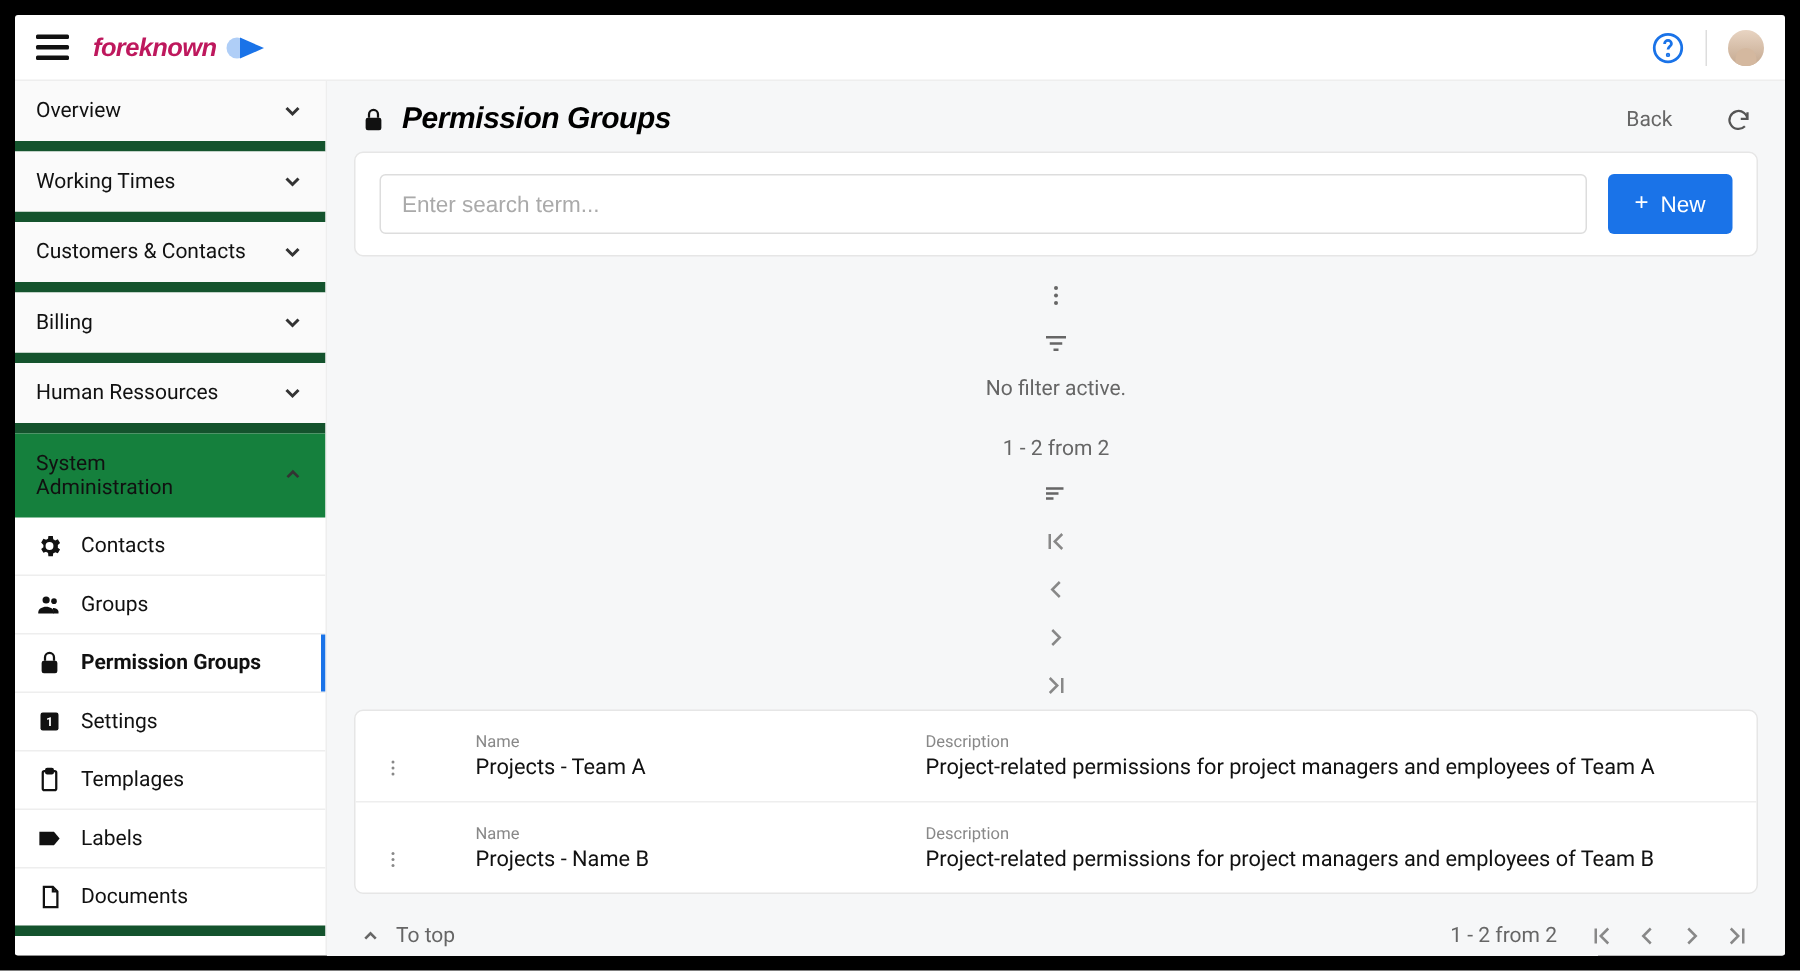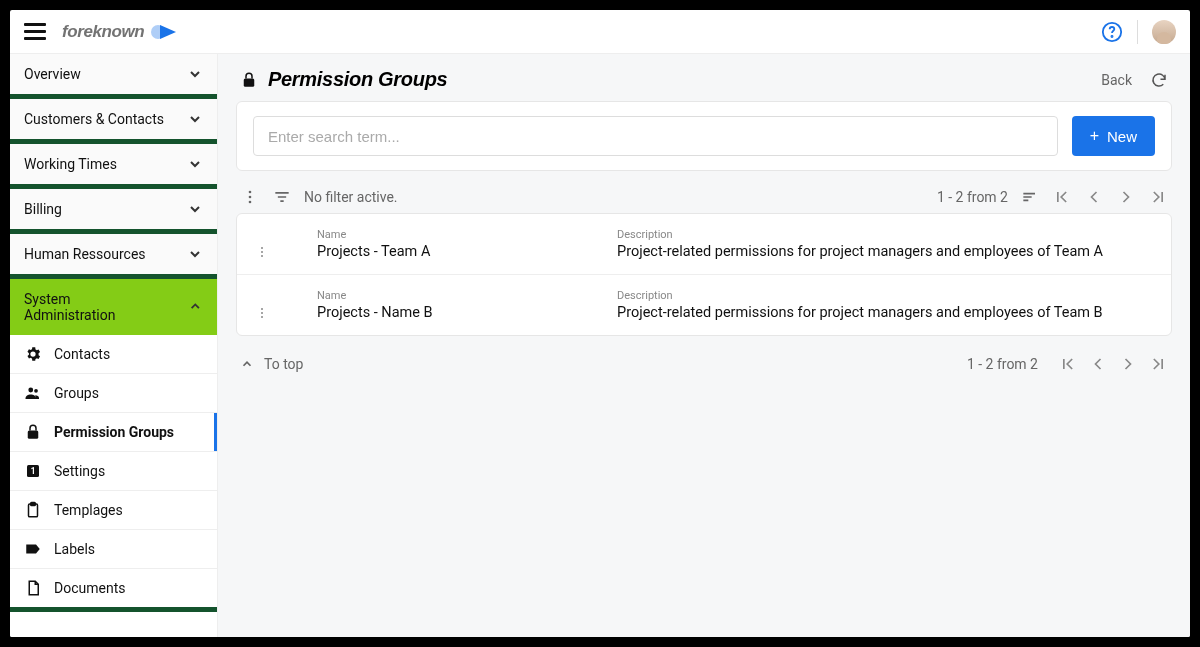--- a/index.html
+++ b/index.html
@@ -26,77 +26,77 @@
     display: flex;
     align-items: center;
     padding: 0 14px;
     border-bottom: 1px solid #eee;
   }
   .hamburger {
     width: 24px; height: 24px; cursor: pointer; display:flex; flex-direction:column; justify-content:center; gap:4px;
     margin-right: 14px;
   }
   .hamburger span { display:block; height:3px; width:22px; background:#111; border-radius:1px;}
-  .brand { font-family: Verdana, Arial, sans-serif; font-size: 17px; font-style: italic; font-weight: 700; color:#737373; letter-spacing:-0.4px; margin-right:6px;}
+  .brand { font-family: Verdana, Arial, sans-serif; font-size: 17px; font-style: italic; font-weight: 700; color:#be185d; letter-spacing:-0.4px; margin-right:6px;}
   .brand-logo { width:28px; height:20px; position:relative; }
   .brand-logo svg { width:28px; height:20px; }
   .topbar-spacer { flex:1; }
   .help-icon { width:22px; height:22px; cursor:pointer; color:#1a73e8; margin-right:14px; }
   .vdiv { width:1px; height:24px; background:#ddd; margin-right:14px; }
   .avatar { width:24px; height:24px; border-radius:50%; background:linear-gradient(#e8d4c2, #c4a88f); cursor:pointer; display:flex; align-items:flex-end; justify-content:center; overflow:hidden;}
   .avatar::after{ content:""; width:14px; height:14px; background:#d4b89f; border-radius:50% 50% 30% 30%; margin-bottom:-2px;}
   
   .body { flex:1; display:flex; overflow:hidden; }
   
   .sidebar { width:208px; background:#fff; border-right:1px solid #eee; overflow-y:auto; }
-  .side-group { border-bottom:5px solid #14532d; }
+  .side-group { border-bottom:7px solid #14532d; }
   .side-group-header {
     display:flex; align-items:center; justify-content:space-between;
     padding: 12px 14px; font-size:14px; color:#111; cursor:pointer; background:#fafafa;
   }
-  .side-group-header.expanded { background:#84cc16;gap:36px; }
+  .side-group-header.expanded { background:#15803d;gap:36px; }
   .chev { width:16px; height:16px; }
   .side-items { }
   .side-item {
     display:flex; align-items:center; gap:12px;
     padding: 10px 14px; font-size:14px; color:#111; cursor:pointer;
   }
   .side-item.active { font-weight:700; position:relative; }
   .side-item.active::after {
     content:""; position:absolute; right:0; top:0; bottom:0; width:3px; background:#1a73e8;
   }
   .side-icon { width:18px; height:18px; flex-shrink:0; }
   .side-sep { height:1px; background:#eee; }
   
   .main { flex:1; background:#f6f7f8; overflow:auto; padding:0; }
   .page-header {
     display:flex; align-items:center; padding:14px 22px 10px 22px;
   }
   .page-header .lock { width:18px; height:18px; margin-right:10px; }
   .page-title { font-family: Verdana, Arial, sans-serif; font-size:20px; font-weight:700; font-style:italic; flex:1; letter-spacing:-0.3px;}
-  .back-link { font-size:14px; color:#666; cursor:pointer; margin-right:18px; }
+  .back-link { font-size:14px; color:#666; cursor:pointer; margin-right:35px; }
   .refresh { width:18px; height:18px; cursor:pointer; color:#555; }
   
   .card {
     background:#fff; border:1px solid #e6e6e6; border-radius:6px; margin:0 18px 10px 18px;
   }
   .search-row { padding:14px 16px; display:flex; gap:14px; align-items:center; }
   .search-input {
     flex:1; height:40px; border:1px solid #ddd; border-radius:4px; padding:0 14px;
     font-size:15px; color:#b91c1c;
   }
   .search-input::placeholder { color:#aaa; }
   .new-btn {
     height:40px; padding:0 18px; background:#1a73e8; color:#fff; border:none; border-radius:4px;
     font-size:15px; font-weight:500; cursor:pointer; display:flex; align-items:center; gap:8px;
   }
   .plus { font-size:16px; line-height:1; }
   
   .bar {
-    display:flex; align-items:center; padding:6px 22px; color:#666; font-size:14px; gap:12px;
+    display:flex; align-items:center; padding:6px 22px; color:#666; font-size:14px; gap:12px;flex-direction:column;
   }
   .bar .iconbtn { width:20px; height:20px; color:#666; cursor:pointer; display:flex; align-items:center; justify-content:center;}
   .bar-spacer { flex:1; }
   .pag-text { color:#666; font-size:14px; }
   .nav-btn { color:#888; cursor:pointer; width:20px; height:20px; display:flex; align-items:center; justify-content:center;}
   
   .row {
     display:flex; align-items:flex-end; padding:14px 16px 14px 10px; border-top:1px solid #eee;
   }
   .row:first-child { border-top:none; }
@@ -149,31 +149,31 @@
             <span>Overview</span>
             <span class="chev">
               <svg viewBox="0 0 16 16" fill="none" stroke="#333" stroke-width="2">
                 <path d="M4 6l4 4 4-4"></path>
               </svg>
             </span>
           </div>
         </div>
       <div class="side-group">
           <div class="side-group-header">
+            <span>Working Times</span>
+            <span class="chev">
+              <svg viewBox="0 0 16 16" fill="none" stroke="#333" stroke-width="2">
+                <path d="M4 6l4 4 4-4"></path>
+              </svg>
+            </span>
+          </div>
+        </div>
+      <div class="side-group">
+          <div class="side-group-header">
             <span>Customers &amp; Contacts</span>
-            <span class="chev">
-              <svg viewBox="0 0 16 16" fill="none" stroke="#333" stroke-width="2">
-                <path d="M4 6l4 4 4-4"></path>
-              </svg>
-            </span>
-          </div>
-        </div>
-      <div class="side-group">
-          <div class="side-group-header">
-            <span>Working Times</span>
             <span class="chev">
               <svg viewBox="0 0 16 16" fill="none" stroke="#333" stroke-width="2">
                 <path d="M4 6l4 4 4-4"></path>
               </svg>
             </span>
           </div>
         </div>
       <div class="side-group">
           <div class="side-group-header">
             <span>Billing</span>

